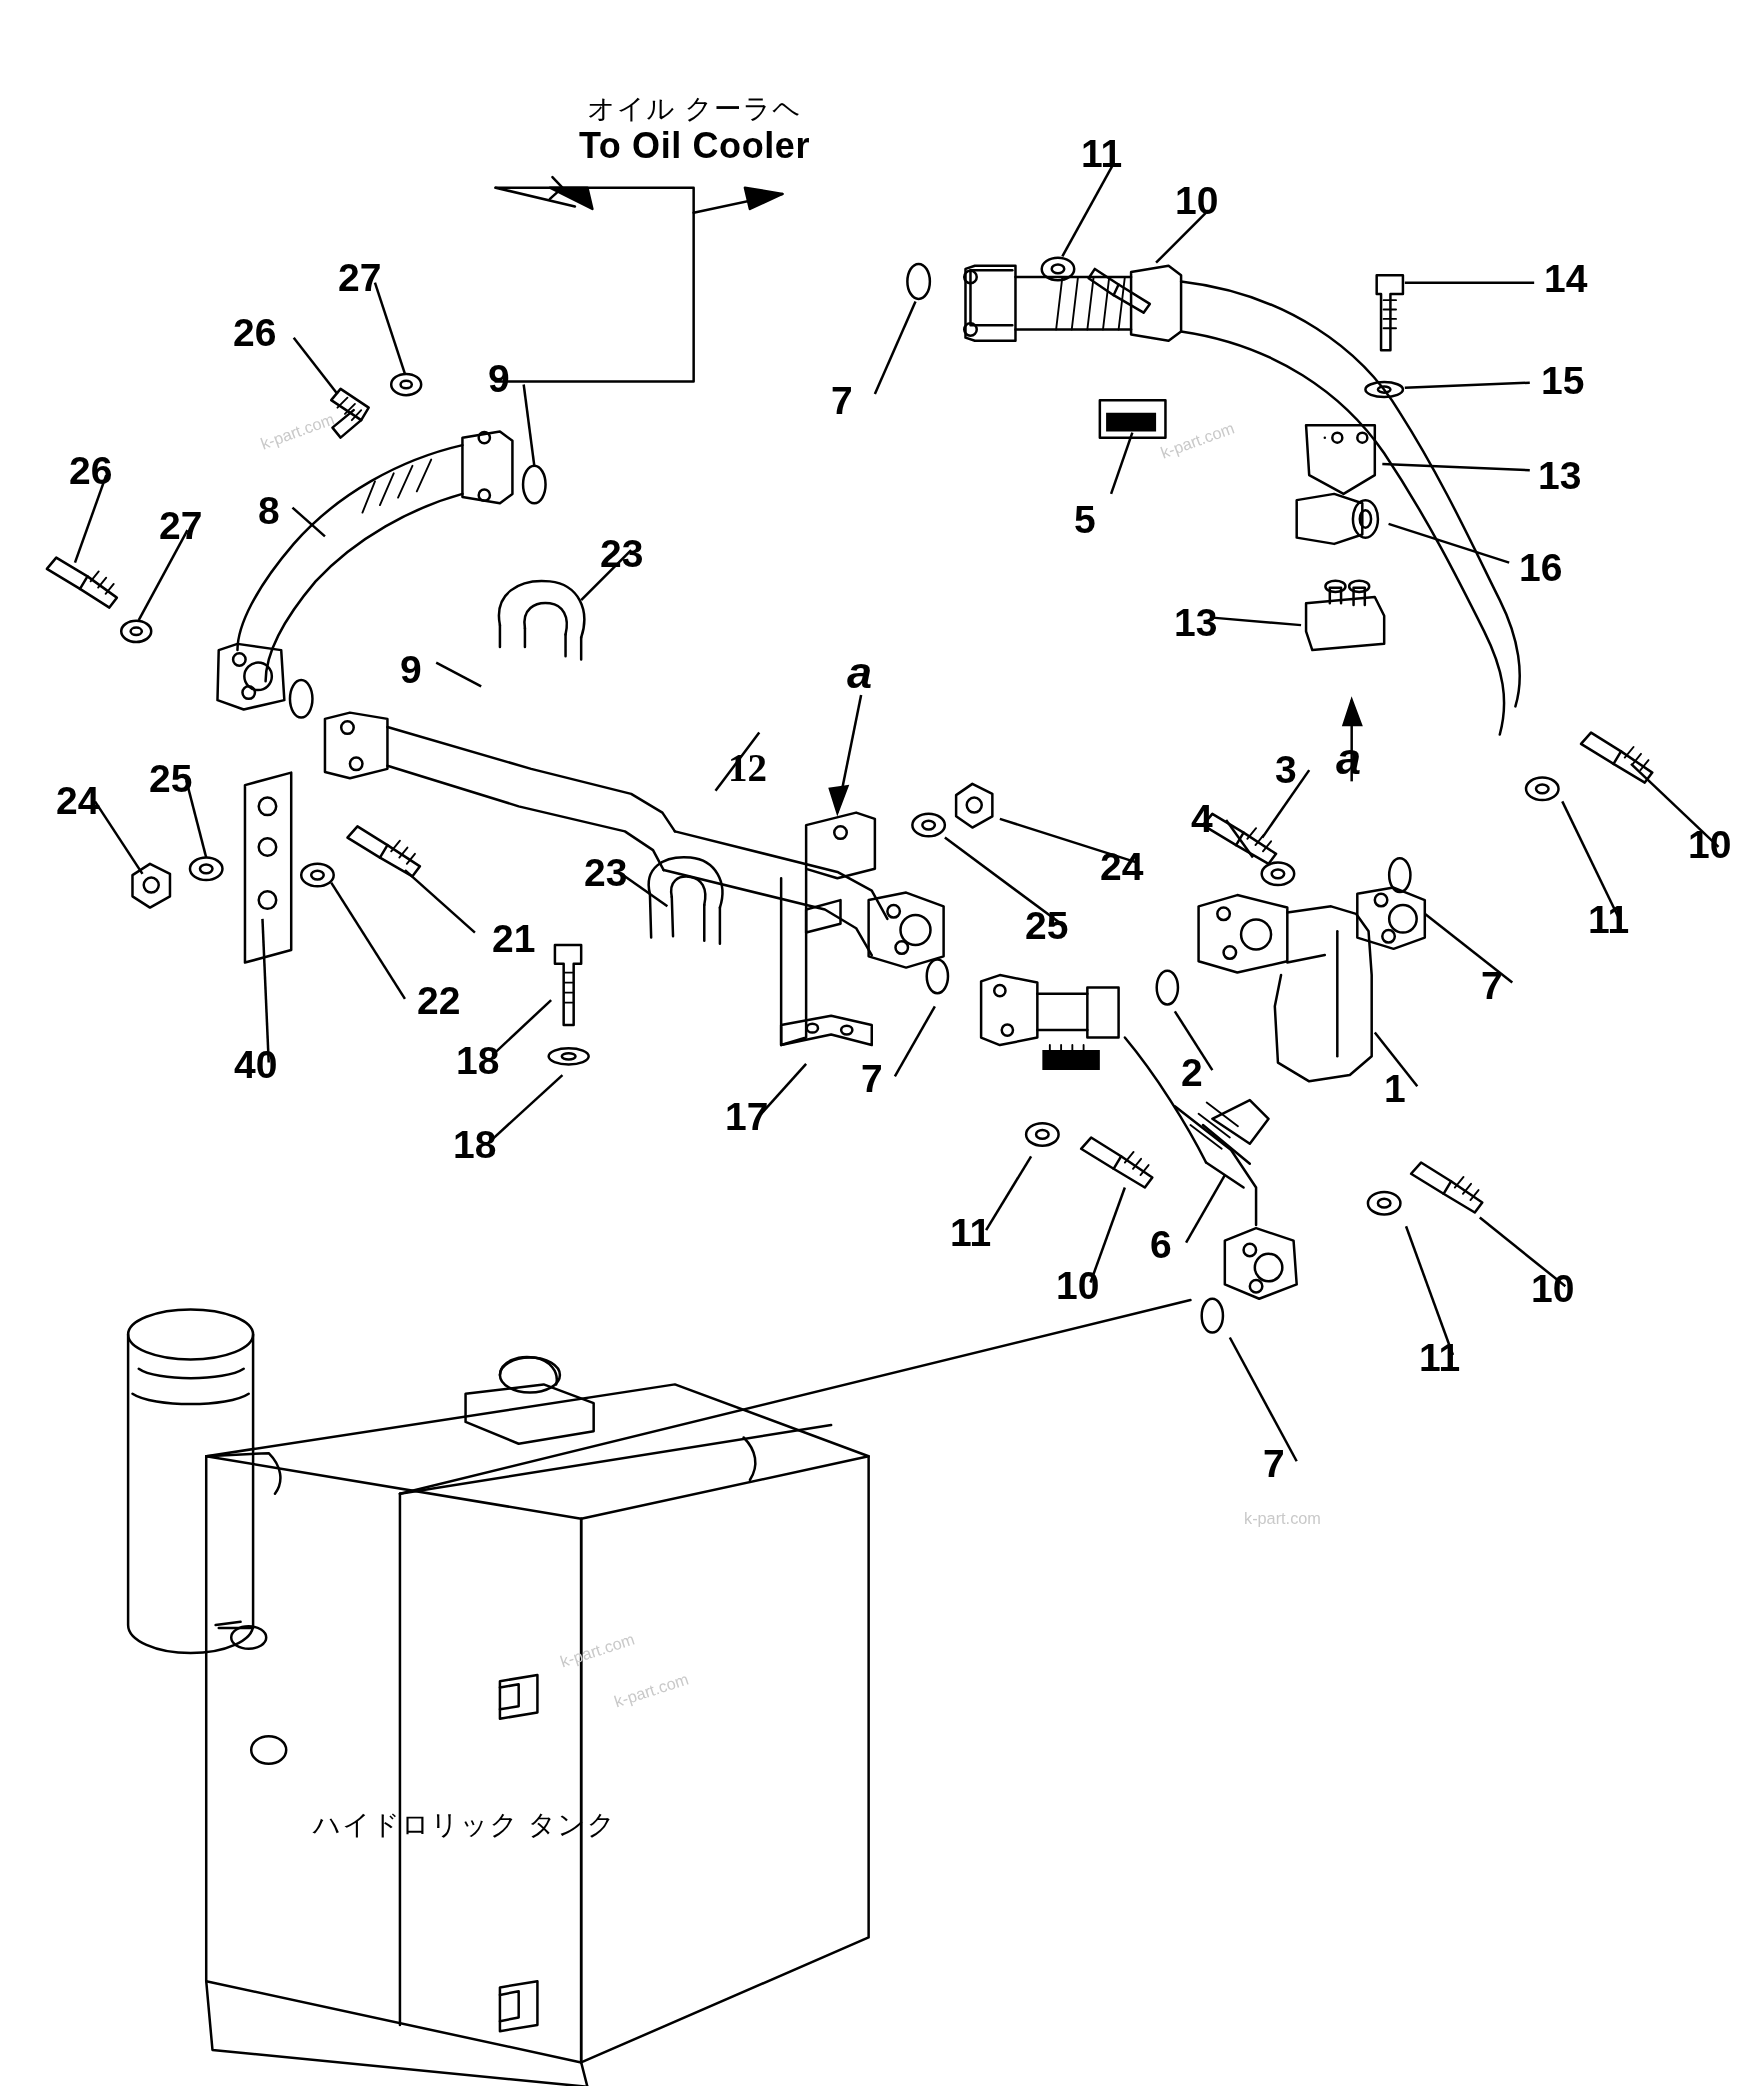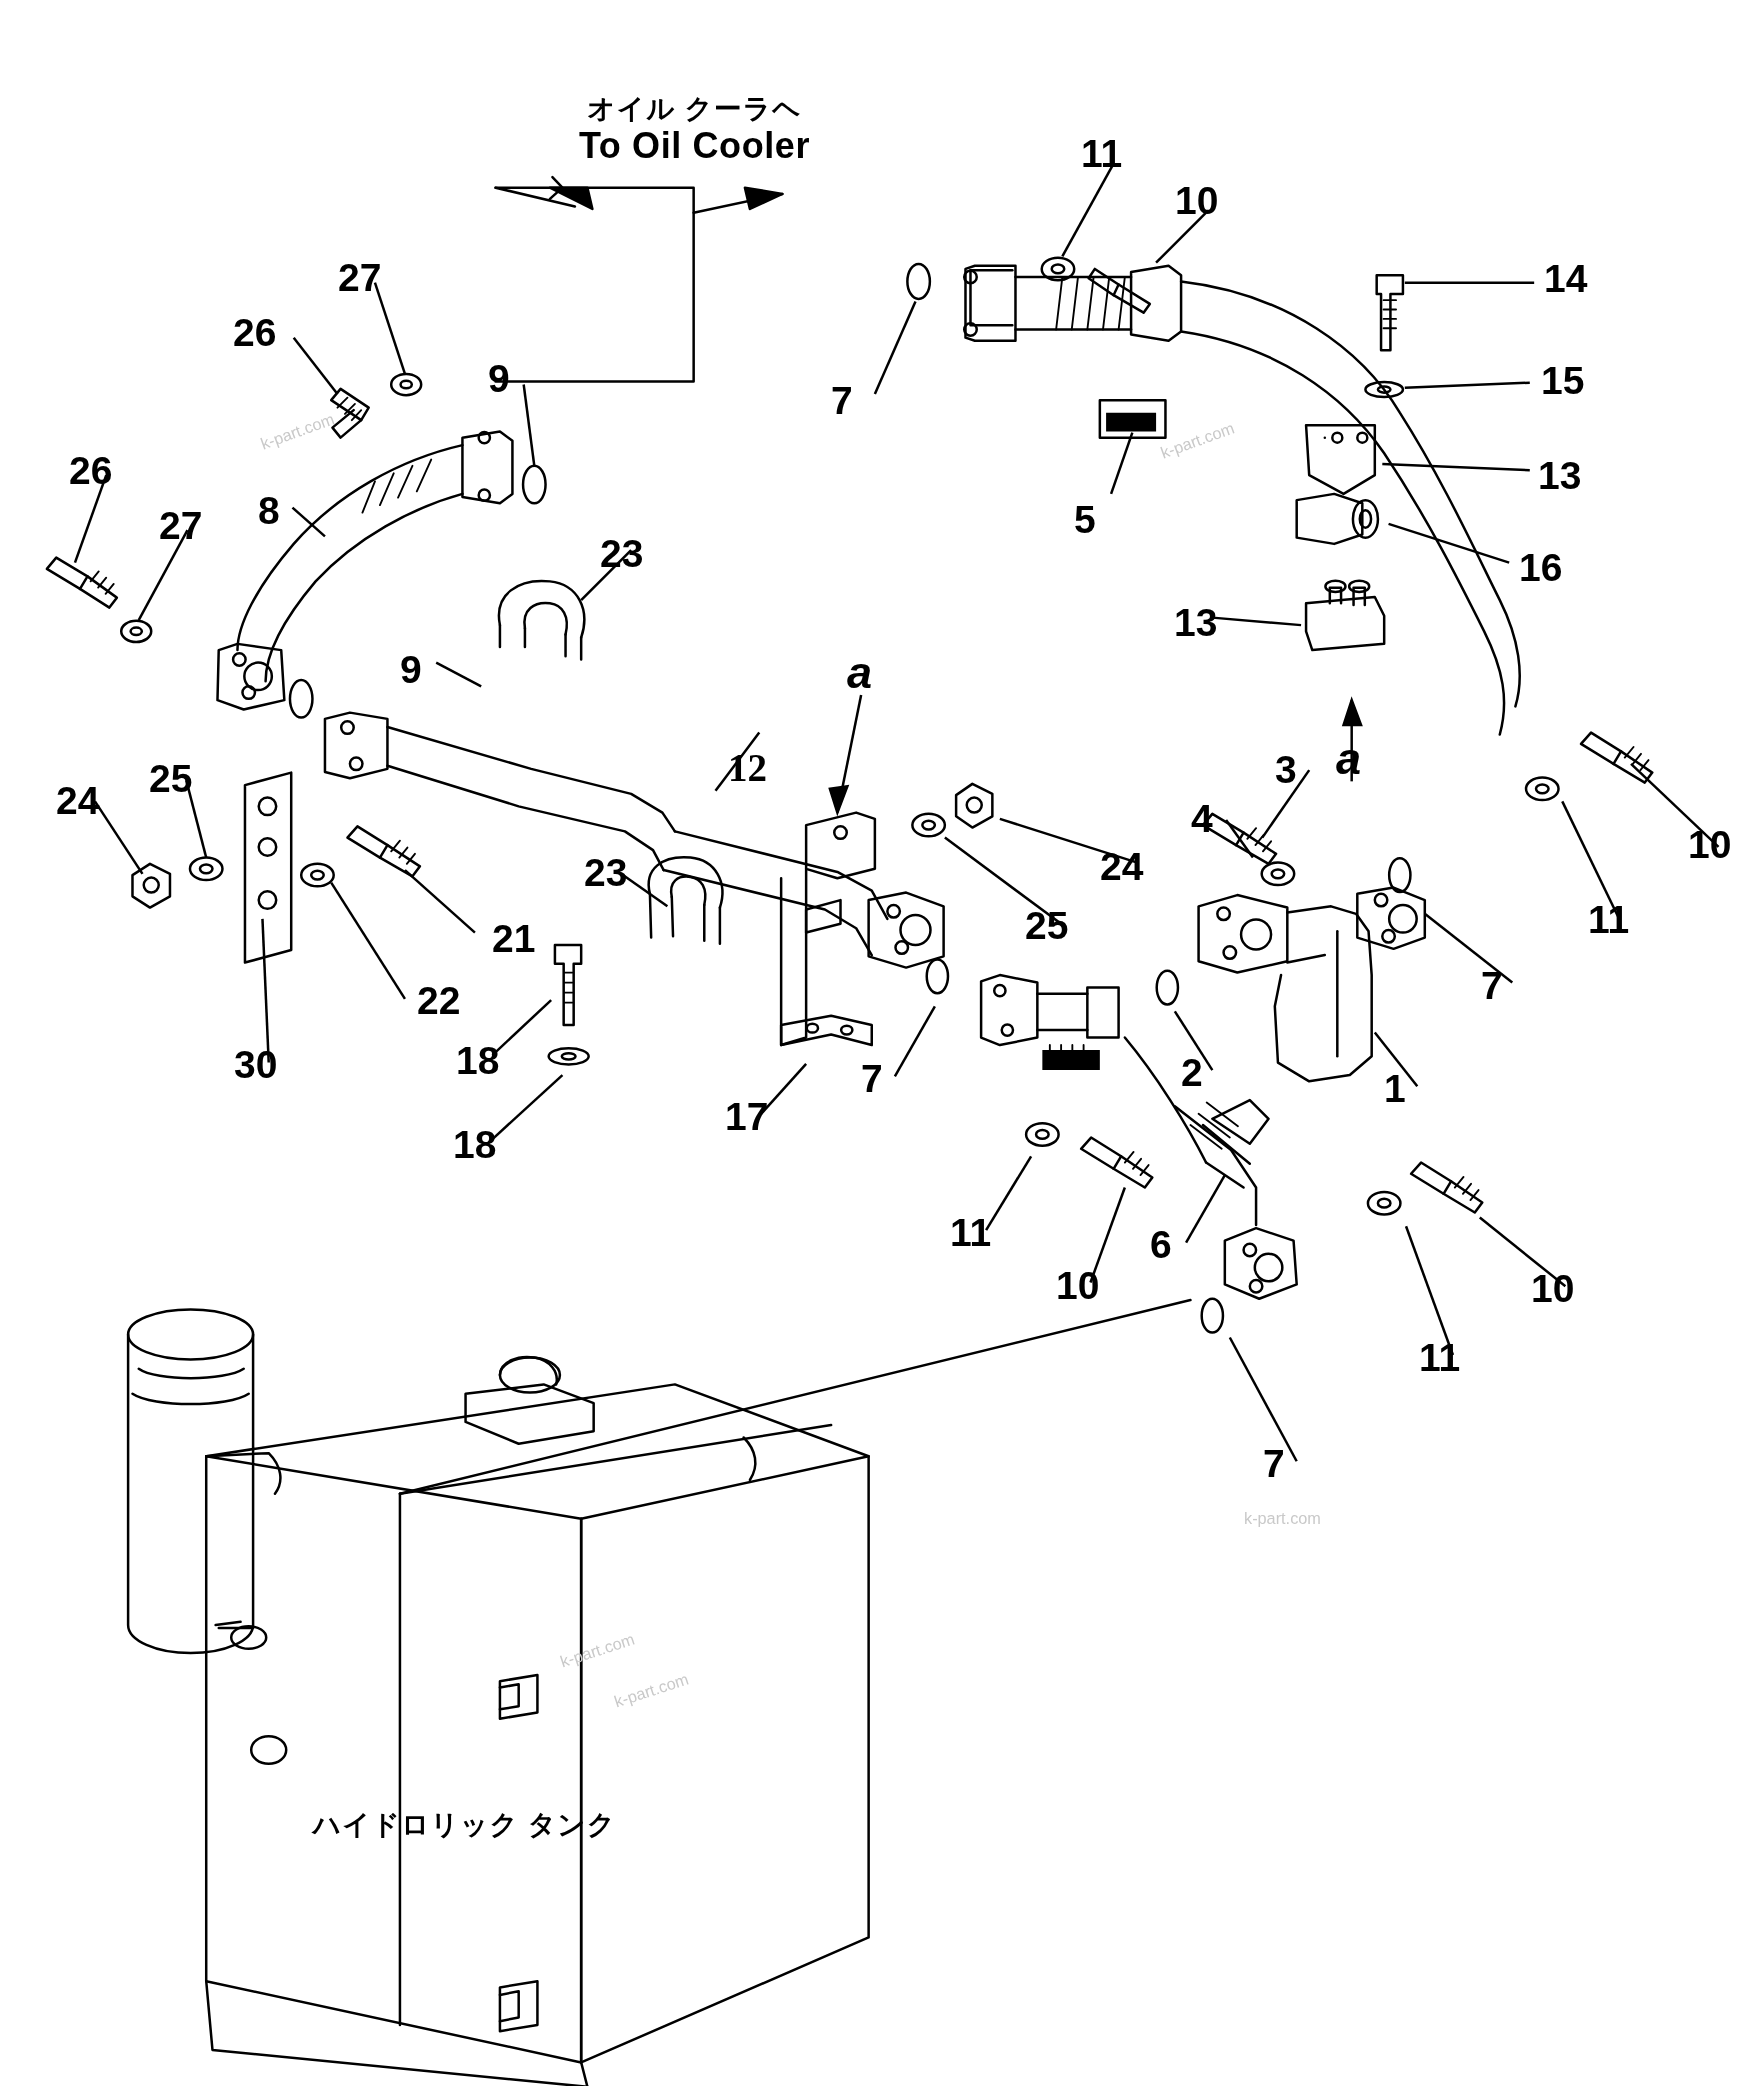--- a/index.html
+++ b/index.html
@@ -41,21 +41,21 @@
     font-size: 45px;
     font-style: italic;
   }
   .cap {
     text-align: center;
     line-height: 1.15;
   }
   .cap .jp {
     display: block;
     font-size: 27.5px;
-    font-weight: bold;
+    font-weight: normal;
     letter-spacing: 1.3px;
   }
   .cap .en {
     display: block;
     font-size: 36px;
     font-weight: bold;
     letter-spacing: 0.6px;
   }
   .wm {
     position: absolute;
@@ -464,21 +464,21 @@
   <div class="lbl num" style="left:1100px; top:847px;">24</div>
   <div class="lbl num" style="left:1688px; top:825px;">10</div>
   <div class="lbl num" style="left:1588px; top:900px;">11</div>
   <div class="lbl num" style="left:584px; top:853px;">23</div>
   <div class="lbl num" style="left:1025px; top:906px;">25</div>
   <div class="lbl num" style="left:444px; top:919px;margin-left:48px;">21</div>
   <div class="lbl num" style="left:369px; top:981px;margin-left:48px;">22</div>
   <div class="lbl num" style="left:1481px; top:966px;">7</div>
   <div class="lbl num" style="left:456px; top:1041px;">18</div>
   <div class="lbl num" style="left:453px; top:1125px;">18</div>
-  <div class="lbl num" style="left:234px; top:1045px;">30</div>
+  <div class="lbl num" style="left:234px; top:1045px;">40</div>
   <div class="lbl num" style="left:725px; top:1097px;">17</div>
   <div class="lbl num" style="left:861px; top:1059px;">7</div>
   <div class="lbl num" style="left:1181px; top:1053px;">2</div>
   <div class="lbl num" style="left:1384px; top:1069px;">1</div>
   <div class="lbl num" style="left:950px; top:1213px;">11</div>
   <div class="lbl num" style="left:1056px; top:1266px;">10</div>
   <div class="lbl num" style="left:1150px; top:1225px;">6</div>
   <div class="lbl num" style="left:1531px; top:1269px;">10</div>
   <div class="lbl num" style="left:1419px; top:1338px;">11</div>
   <div class="lbl num" style="left:1263px; top:1444px;">7</div>

